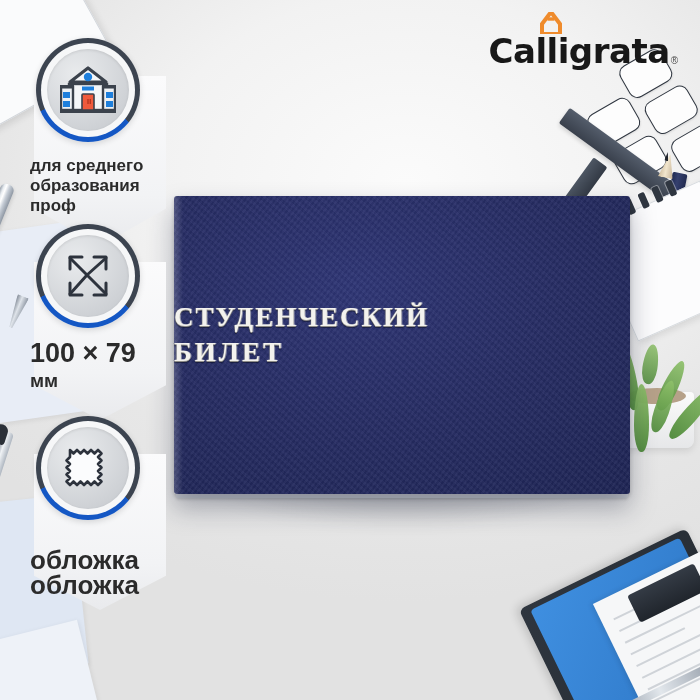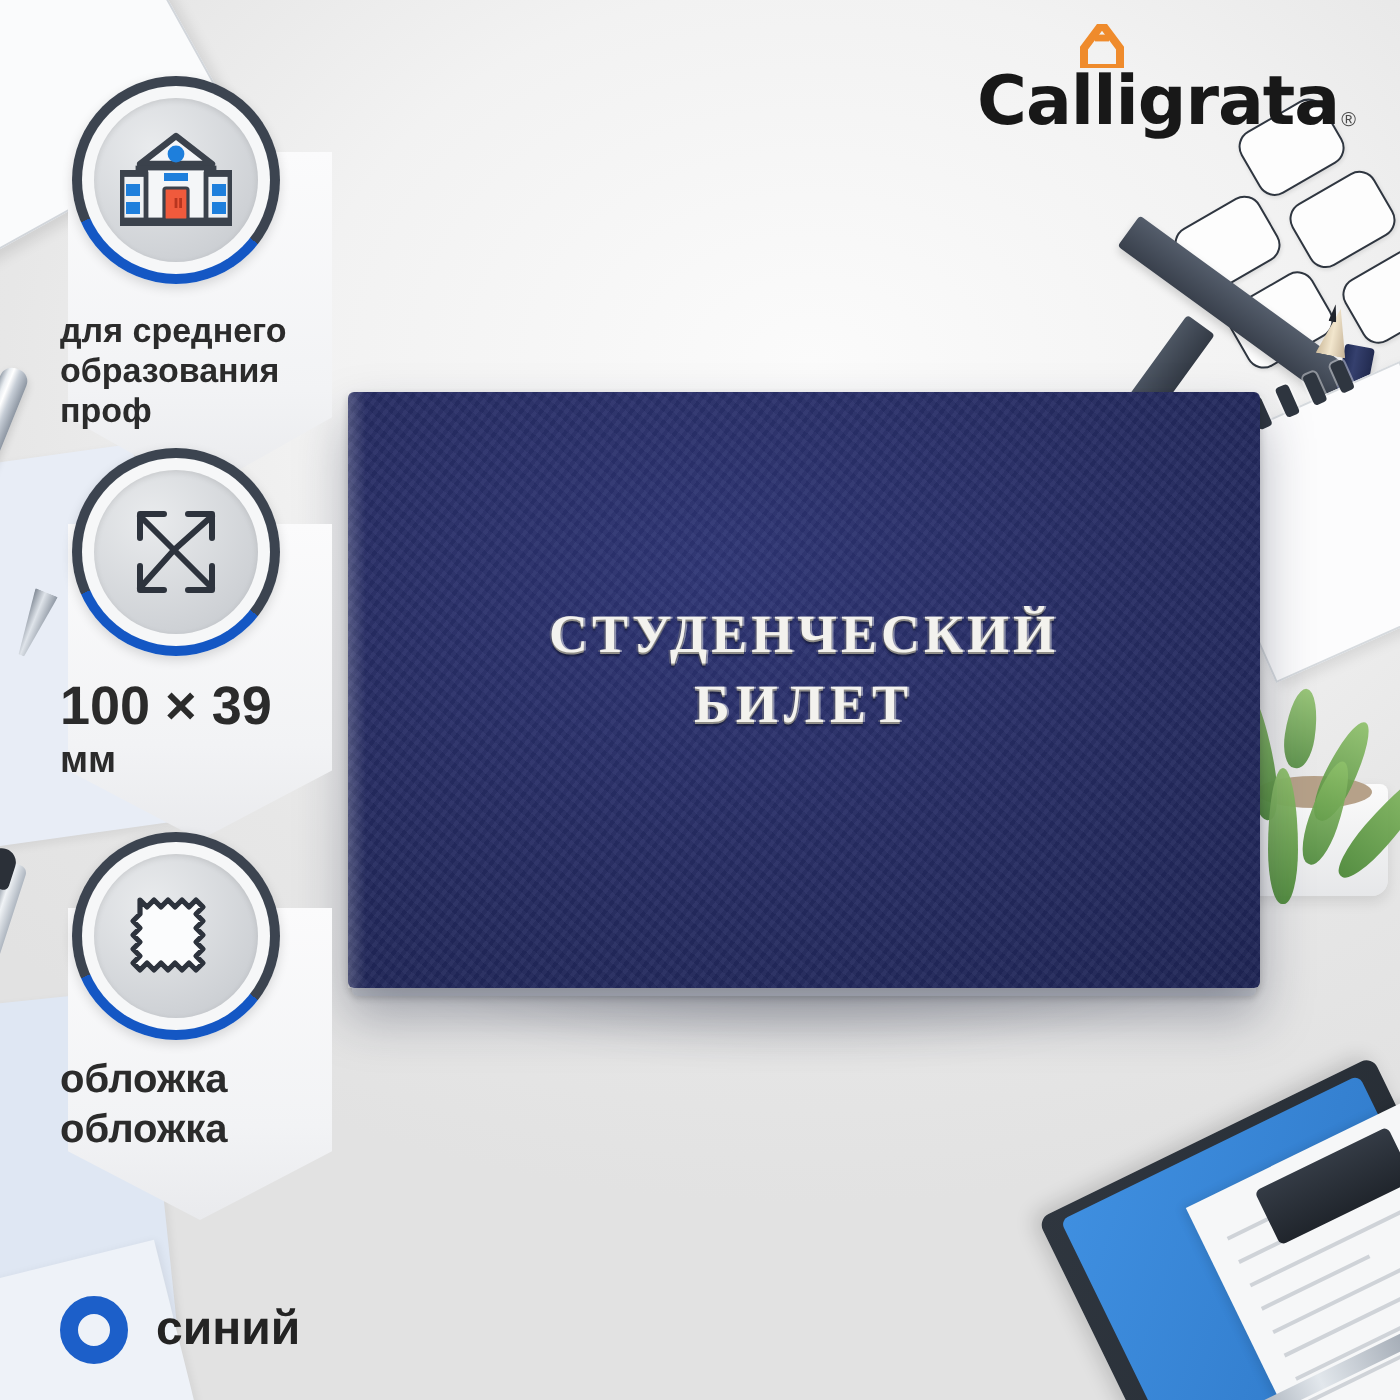--- a/index.html
+++ b/index.html
@@ -115,21 +115,21 @@
   .card-pages{
     left:176px;top:489px;width:452px;height:9px;border-radius:0 0 3px 3px;
     background:linear-gradient(180deg,#ffffff 0%,#e9ebef 55%,#c9cdd4 100%);
     box-shadow:0 2px 3px rgba(0,0,0,.12);
   }
   .card-spine{
     left:174px;top:196px;width:9px;height:298px;
     background:linear-gradient(90deg,rgba(255,255,255,.20),rgba(255,255,255,0));
   }
   .card-title{
-    position:absolute;left:174px;top:300px;width:456px;text-align:center;
+    position:absolute;left:174px;top:300px;width:456px;text-align:left;
     font-family:"Liberation Serif","DejaVu Serif",serif;font-weight:bold;
     font-size:27px;letter-spacing:2.0px;line-height:35px;
     color:#f3f2ee;
     text-shadow:
       0 1px 0 #8f8d88, 0 2px 1px rgba(10,12,30,.55),
       1px 0 0 rgba(255,255,255,.5), -1px 0 0 rgba(120,120,130,.5);
   }
   .card-title .l2{letter-spacing:3.0px;}
 
   
@@ -304,42 +304,38 @@
           <g fill="none" stroke="#2d333d" stroke-width="3" stroke-linecap="round" stroke-linejoin="round">
             <polyline points="7,18 7,6 19,6"></polyline>
               <polyline points="43,18 43,6 31,6"></polyline>
             <polyline points="7,32 7,44 19,44"></polyline>
               <polyline points="43,32 43,44 31,44"></polyline>
           </g>
         </svg>
       </div>
     </div>
     <div class="badge-text" style="top:128px;font-size:27px;line-height:27px;">
-      <div>100 × 39</div>
+      <div>100 × 79</div>
       <div style="font-size:19px;">мм</div>
     </div>
   </div>
 
   <div class="badge" style="top:404px;">
     <div class="badge-panel" style="top:50px;height:156px;"></div>
     <div class="ring" style="left:28px;top:12px;">
       <div class="ring-inner"></div>
       <div class="ring-core">
         <svg width="50" height="50" viewBox="0 0 50 50">
           <path d="M7 7 l3.5 3.5 l3.5 -3.5 l3.5 3.5 l3.5 -3.5 l3.5 3.5 l3.5 -3.5 l3.5 3.5 l3.5 -3.5
                    l3.5 3.5 l-3.5 3.5 l3.5 3.5 l-3.5 3.5 l3.5 3.5 l-3.5 3.5 l3.5 3.5 l-3.5 3.5 l3.5 3.5
                    l-3.5 3.5 l-3.5 -3.5 l-3.5 3.5 l-3.5 -3.5 l-3.5 3.5 l-3.5 -3.5 l-3.5 3.5 l-3.5 -3.5
                    l-3.5 3.5 l-3.5 -3.5 l3.5 -3.5 l-3.5 -3.5 l3.5 -3.5 l-3.5 -3.5 l3.5 -3.5 l-3.5 -3.5 l3.5 -3.5 Z" fill="#fbfcfd" stroke="#2d333d" stroke-width="2.6" stroke-linejoin="round"></path>
         </svg>
       </div>
     </div>
-    <div class="badge-text" style="top:124px;font-size:20px;line-height:25px;">
+    <div class="badge-text" style="top:144px;font-size:26px;line-height:25px;">
       <div>обложка</div>
       <div>обложка</div>
     </div>
   </div>
 
-  <div class="color-row">
-    <div class="color-dot"></div>
-    <div class="color-name">синий</div>
-  </div>
 
 </div>
 
 </body></html>

